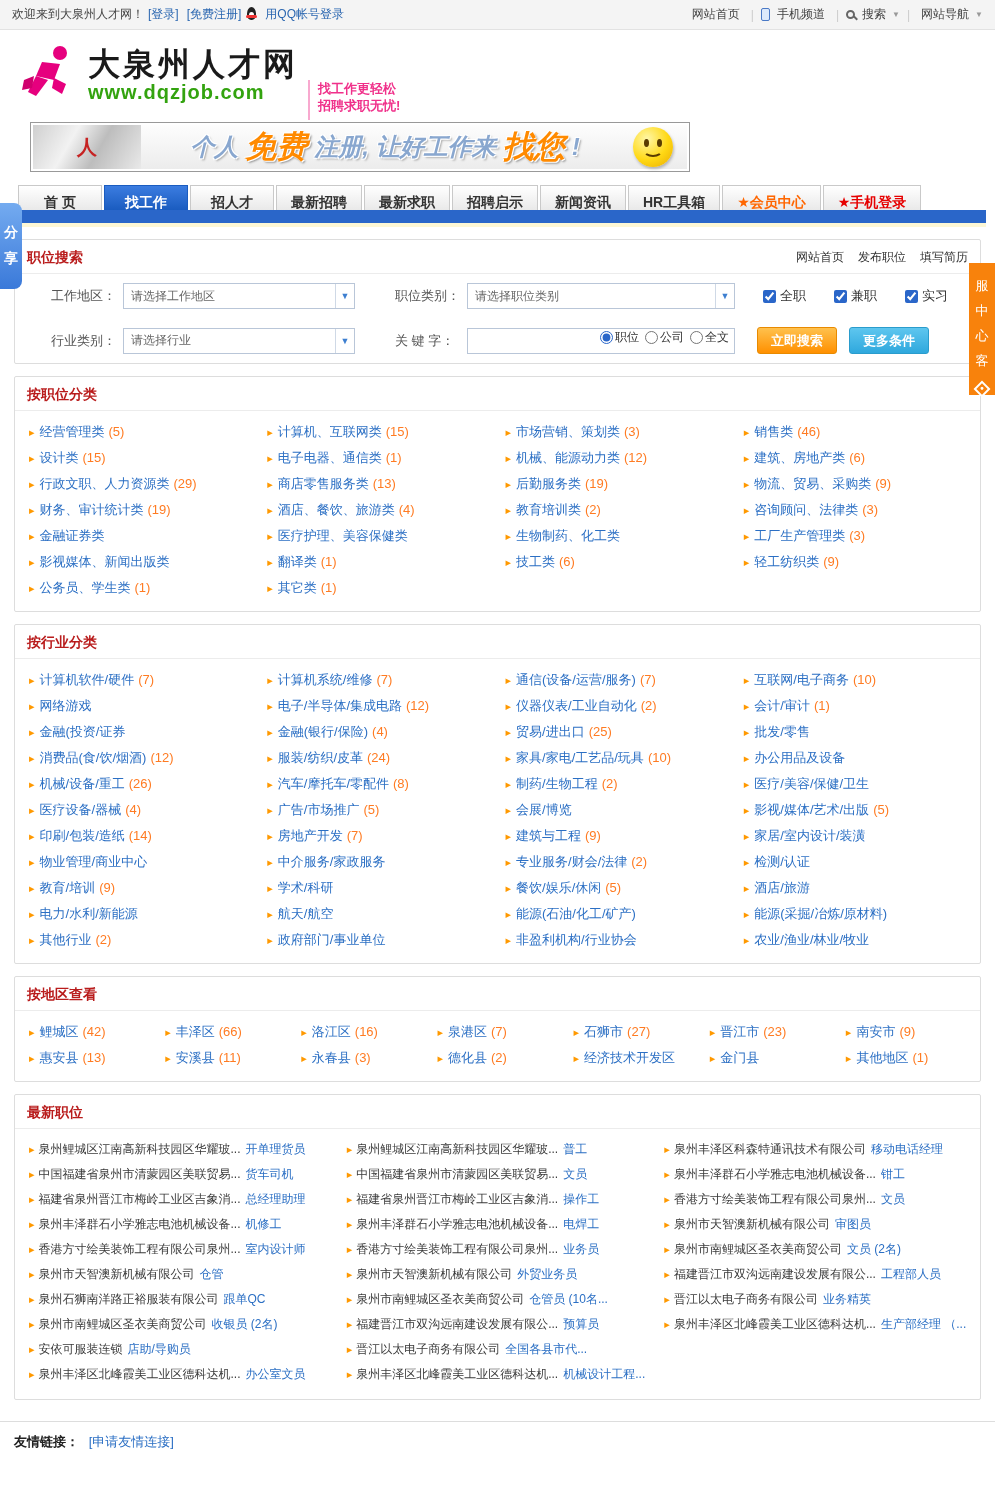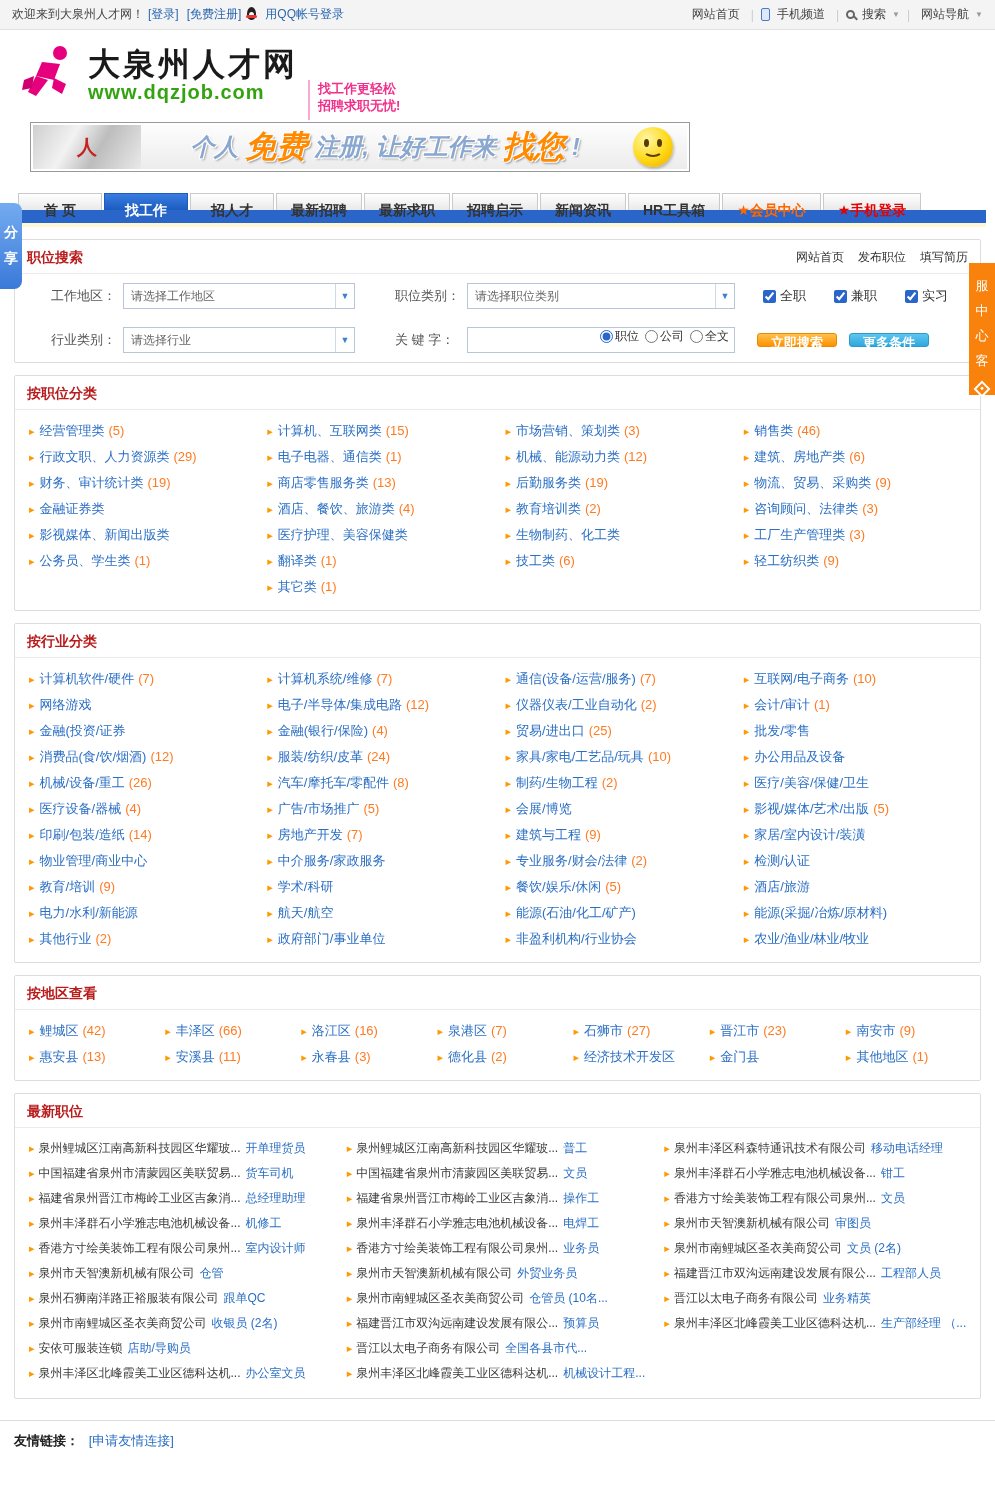--- a/index.html
+++ b/index.html
@@ -36,21 +36,21 @@
   .btext { flex:1; display:flex; align-items:center; justify-content:center; gap:7px; white-space:nowrap; font-style:italic; font-weight:bold; }
   .bn-blue { color:#89a7cf; font-size:24px; text-shadow:1px 1px 0 #fff,-1px -1px 0 #fff,1px -1px 0 #fff,-1px 1px 0 #fff,2px 2px 2px #aaa; }
   .bn-orange { color:#ff8a00; font-size:31px; text-shadow:1px 1px 0 #fff,-1px -1px 0 #fff,2px 2px 2px #999; }
   .smiley { width:40px; height:40px; border-radius:50%; background:radial-gradient(circle at 35% 30%, #fff7a8, #ffd814 55%, #e8a900); position:relative; margin:0 14px 0 4px; box-shadow:1px 2px 3px rgba(0,0,0,.25); }
   .smiley .e { position:absolute; top:12px; width:5px; height:8px; background:#5a3c00; border-radius:50%; }
   .smiley .e.l { left:11px; } .smiley .e.r { right:11px; }
   .smiley .m { position:absolute; left:10px; top:16px; width:20px; height:14px; border:2px solid #5a3c00; border-top:none; border-left-color:transparent; border-right-color:transparent; border-radius:50%; }
 
   
   .tabs-row { display:flex; padding-left:18px; align-items:flex-end; height:34px; }
-  .tab { min-width:84px; padding:0 14px; height:17px; line-height:33px; text-align:center; background:linear-gradient(#ffffff,#e9e9e9); border:1px solid #c9c9c9; border-bottom:none; margin-right:2px; font-weight:bold; color:#333; font-size:14px; cursor:pointer; }
+  .tab { min-width:84px; padding:0 14px; height:25px; line-height:33px; text-align:center; background:linear-gradient(#ffffff,#e9e9e9); border:1px solid #c9c9c9; border-bottom:none; margin-right:2px; font-weight:bold; color:#333; font-size:14px; cursor:pointer; }
   .tab.active { background:linear-gradient(#3b7ce0,#1a5cc0); color:#fff; border-color:#1a5cc0; }
   .tab.orange { color:#ff6600;margin-top:32px; }
   .tab.red { color:#e60000; }
   .blue-bar { height:13px; background:#2a66c9; margin:0 9px 0 18px; }
   .yellow-line { height:4px; background:#fdf7d5; margin:0 9px 0 18px; }
 
   
   .share-tab { position:absolute; left:0; top:203px; width:22px; height:86px; background:linear-gradient(#74abf0,#3a79d9); border-radius:0 8px 8px 0; color:#fff; font-size:14px; font-weight:bold; display:flex; flex-direction:column; align-items:center; justify-content:center; gap:8px; cursor:pointer; z-index:5; }
   .service-tab { position:absolute; right:0; top:263px; width:26px; height:132px; background:#f8820c; color:#fff; font-size:13px; display:flex; flex-direction:column; align-items:center; justify-content:flex-start; padding-top:14px; gap:7px; cursor:pointer; z-index:5; }
   .tag-ico { width:12px; height:12px; border:2px solid #fff; transform:rotate(45deg); margin-top:6px; position:relative; }
@@ -72,21 +72,21 @@
   .sel .arr { width:19px; height:100%; border-left:1px solid #cfd9e6; display:flex; align-items:center; justify-content:center; color:#3d7fd0; font-size:9px; }
   .sel.wide { width:268px; }
   .gap40 { width:40px; }
   .chk-group { margin-left:28px; display:flex; gap:28px; align-items:flex-end; }
   .chk-group label { display:flex; align-items:center; gap:4px; cursor:pointer; color:#333; }
   input[type=checkbox], input[type=radio] { accent-color:#2a66c9; }
   .kw-box { width:268px; height:26px; border:1px solid #b9c6d8; display:flex; align-items:flex-start; background:#fff; }
   .kw-box input[type=text] { border:none; outline:none; flex:1; min-width:40px; height:22px; padding-left:6px; font-size:12px; }
   .kw-box .radios { display:flex; gap:6px; padding-right:5px; font-size:12px; align-items:center; }
   .kw-box .radios label { display:flex; align-items:center; gap:2px; cursor:pointer; }
-  .btn { height:14px; padding:0 13px; border-radius:3px; color:#fff; font-weight:bold; font-size:13px; cursor:pointer; border:1px solid; }
+  .btn { height:27px; padding:0 13px; border-radius:3px; color:#fff; font-weight:bold; font-size:13px; cursor:pointer; border:1px solid; }
   .btn.orange { background:linear-gradient(#ffc14d,#ff9000); border-color:#e88a00; margin-left:22px; }
   .btn.cyan { background:linear-gradient(#5ec6ef,#2fa8dd); border-color:#2a9ccc; margin-left:12px; }
 
   
   .cols { display:flex; padding:8px 6px 10px 6px; }
   .col { flex:1; display:flex; flex-direction:column; }
   .cat-item { line-height:25px; white-space:nowrap; overflow:hidden; text-decoration:none; cursor:pointer; padding-left:8px; }
   .cat-item .ar { color:#f90; margin-right:5px; font-size:11px; }
   .cat-item .tx { color:#2b6fc4; }
   .cat-item .cn { color:#ff7b22; margin-left:4px; }
@@ -266,20 +266,21 @@
       </div>
     </div>
 
     <div class="panel">
       <div class="panel-hd">
           <span class="ttl">按职位分类</span>
         </div>
       <div class="cols">
           <div class="col">
             <a class="cat-item"><span class="ar">▸</span><span class="tx">经营管理类</span><span class="cn">(5)</span></a>
+            <a class="cat-item"><span class="ar">▸</span><span class="tx">设计类</span><span class="cn">(15)</span></a>
             <a class="cat-item"><span class="ar">▸</span><span class="tx">行政文职、人力资源类</span><span class="cn">(29)</span></a>
             <a class="cat-item"><span class="ar">▸</span><span class="tx">财务、审计统计类</span><span class="cn">(19)</span></a>
             <a class="cat-item"><span class="ar">▸</span><span class="tx">金融证券类</span></a>
             <a class="cat-item"><span class="ar">▸</span><span class="tx">影视媒体、新闻出版类</span></a>
             <a class="cat-item"><span class="ar">▸</span><span class="tx">公务员、学生类</span><span class="cn">(1)</span></a>
           </div>
           <div class="col">
             <a class="cat-item"><span class="ar">▸</span><span class="tx">计算机、互联网类</span><span class="cn">(15)</span></a>
             <a class="cat-item"><span class="ar">▸</span><span class="tx">电子电器、通信类</span><span class="cn">(1)</span></a>
             <a class="cat-item"><span class="ar">▸</span><span class="tx">商店零售服务类</span><span class="cn">(13)</span></a>

